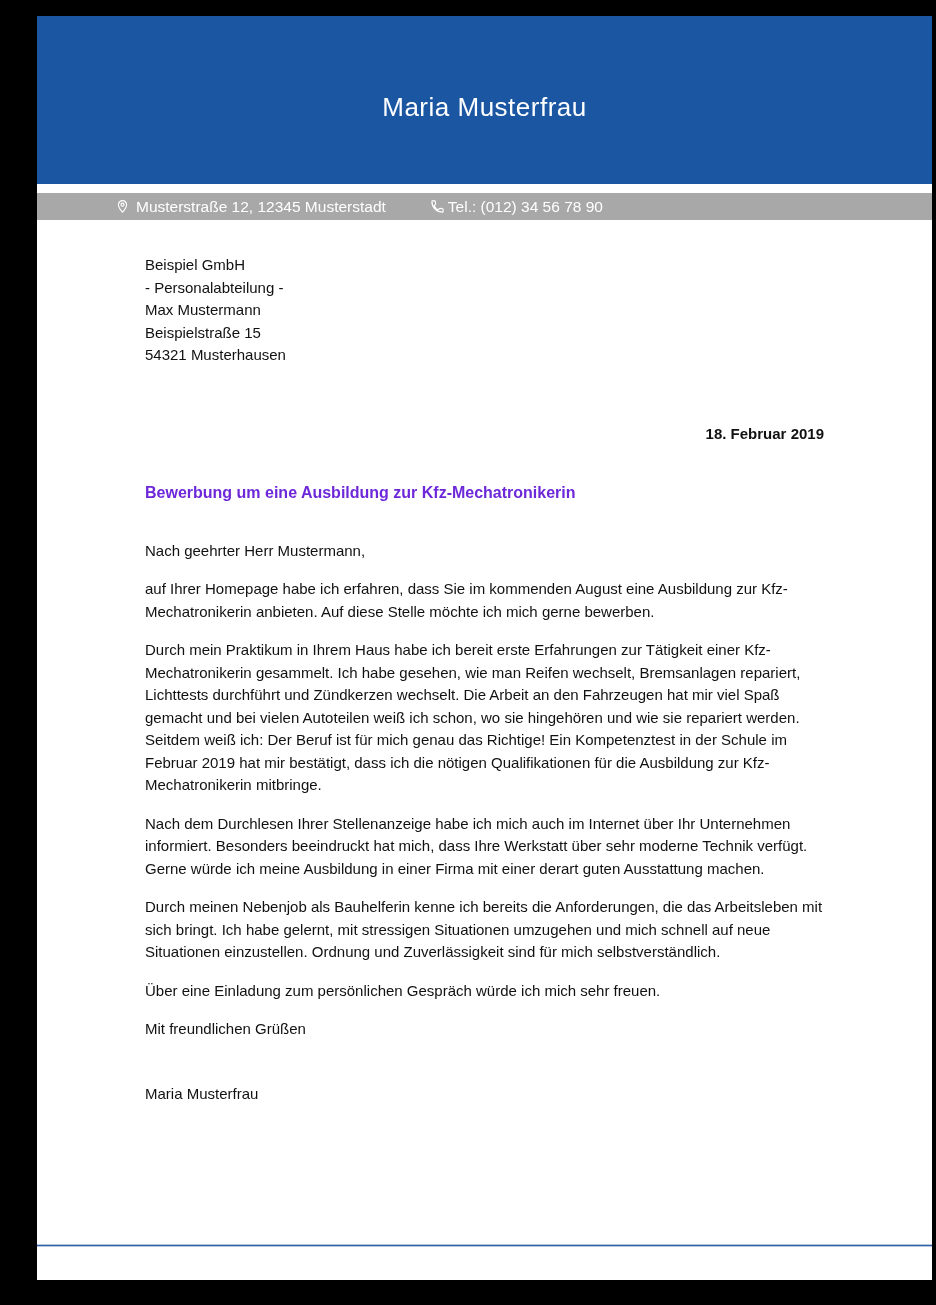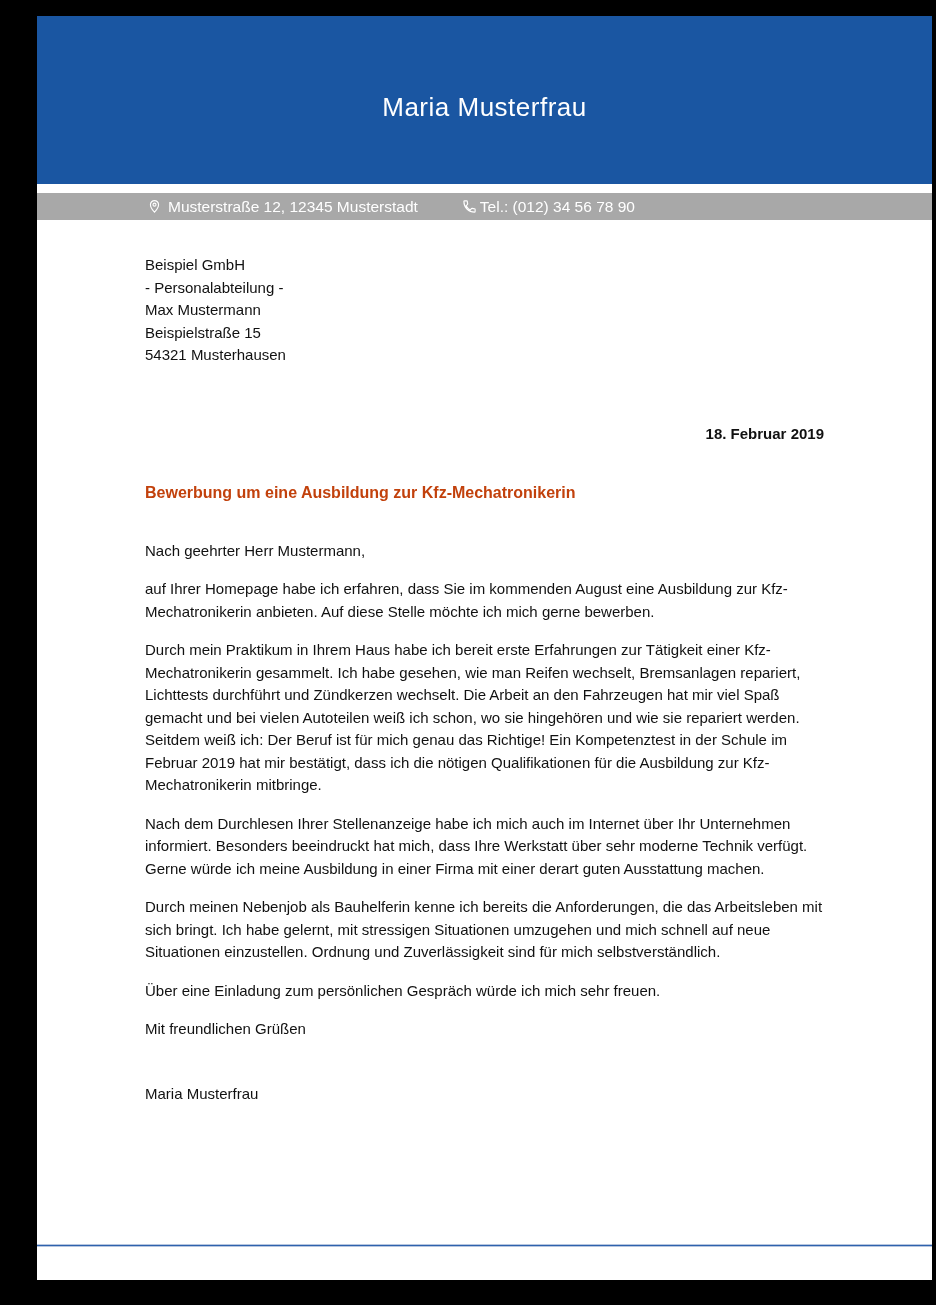--- a/index.html
+++ b/index.html
@@ -38,40 +38,40 @@
     padding-top:14px;
   }
 
   
   .contact-gap { height:9px; background:#ffffff; }
   .contact-bar {
     height:27px;
     background:#a8a8a8;
     display:flex;
     align-items:center;
-    padding-left:110px;
+    padding-left:78px;
     color:#ffffff;
     font-size:15.5px;
   }
   .contact-item { display:flex; align-items:center; }
   .contact-item .icon { display:inline-flex; margin-right:6px; }
   .contact-item.phone { margin-left:44px; }
   .contact-item.phone .icon { margin-right:3px; }
   .icon svg { display:block; }
 
   
   .body {
     padding:34px 108px 0 108px;
     font-size:15px;
     line-height:22.5px;
     color:#111111;
   }
   .recipient-line { line-height:22.5px; }
   .date-row { margin-top:56px; text-align:right;font-weight:bold; }
-  .subject { margin-top:37px; font-size:16px; font-weight:700; color:#c2410c; }
+  .subject { margin-top:37px; font-size:16px; font-weight:700; color:#6d28d9; }
   .salutation { margin-top:35px; }
   .para { margin-top:16px; }
   .closing { margin-top:16px; }
   .signature { margin-top:42px; }
 
   
   .footer-rule {
     position:absolute;
     left:0; right:0;
     top:1228px;

